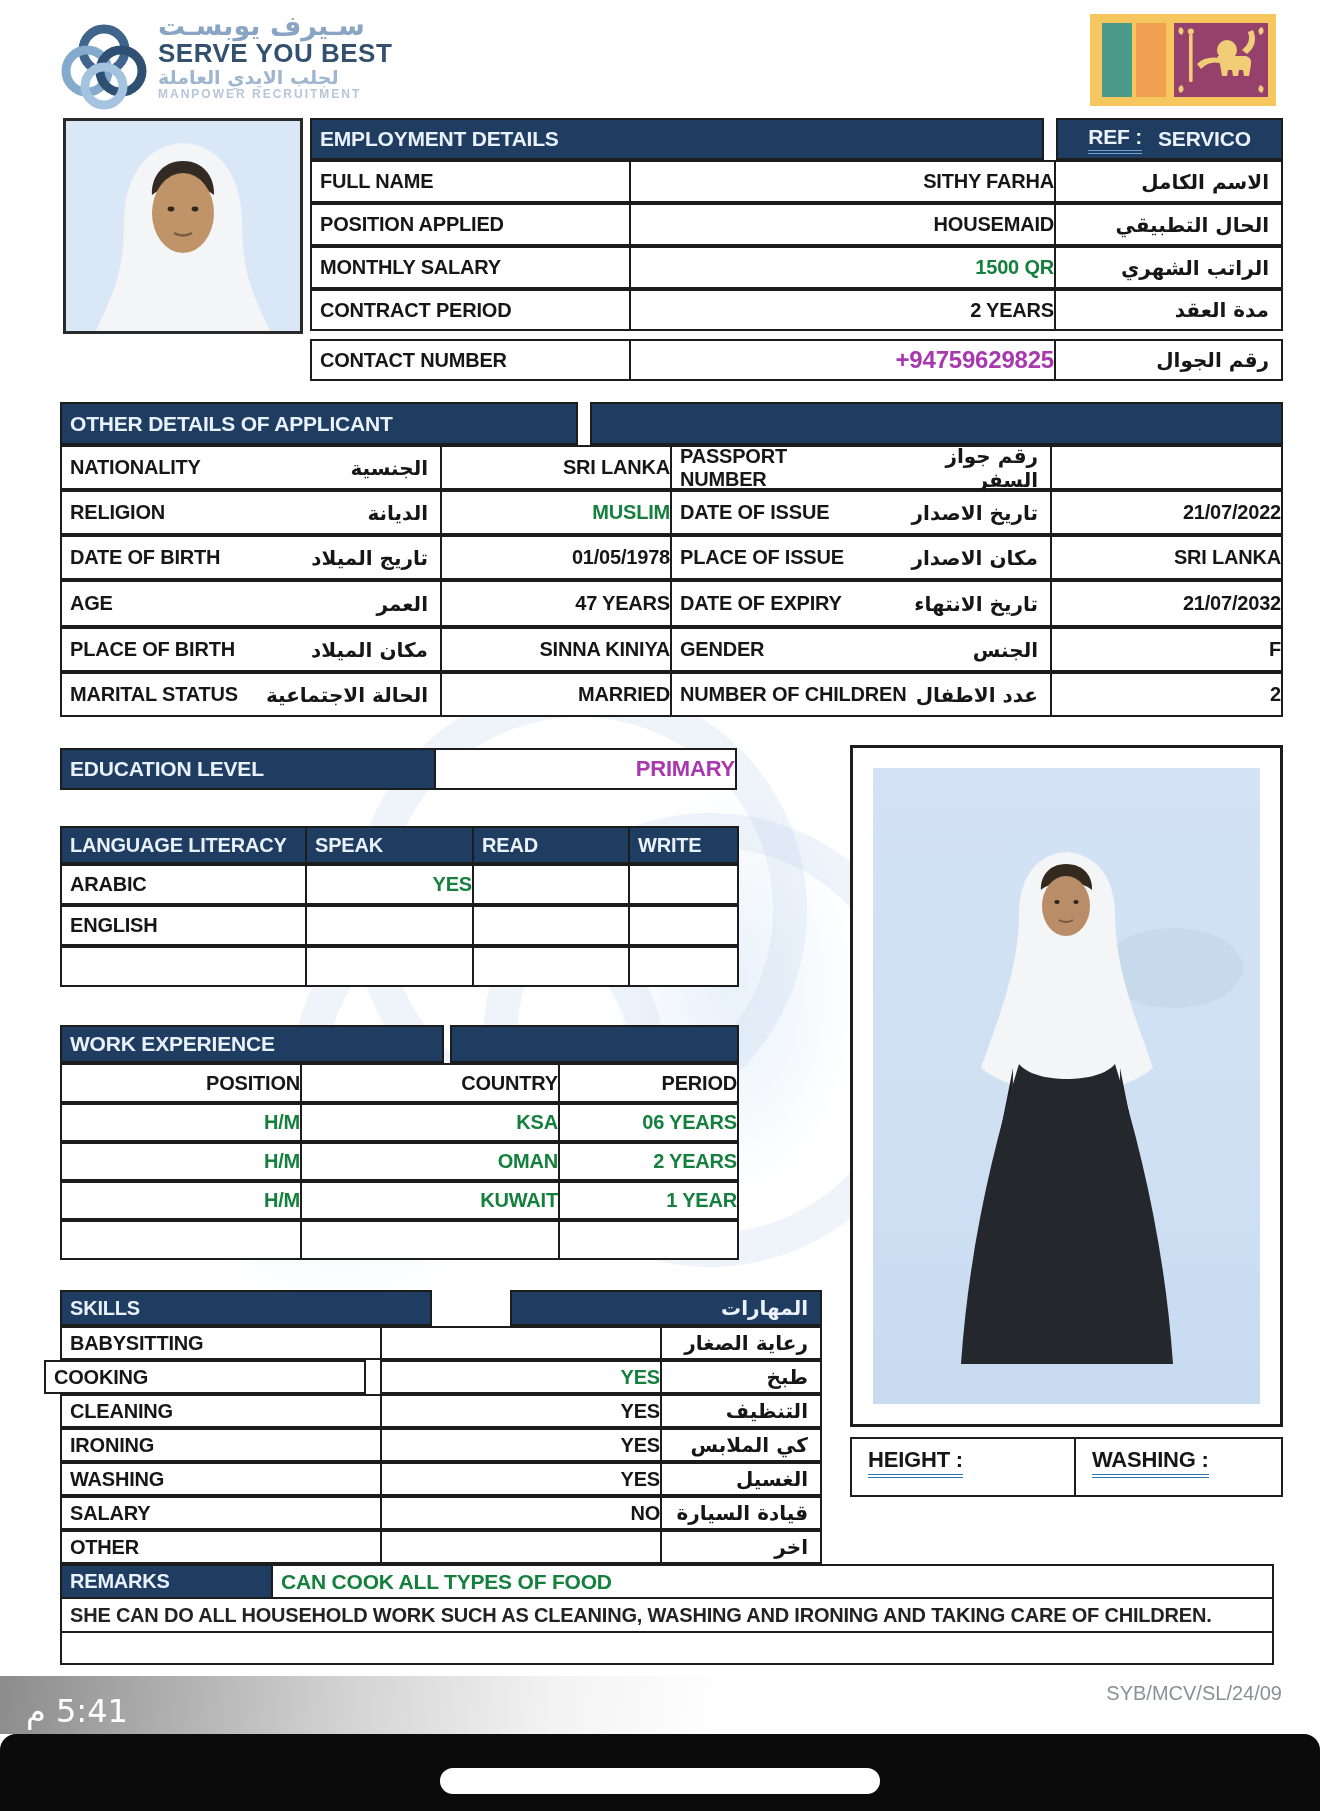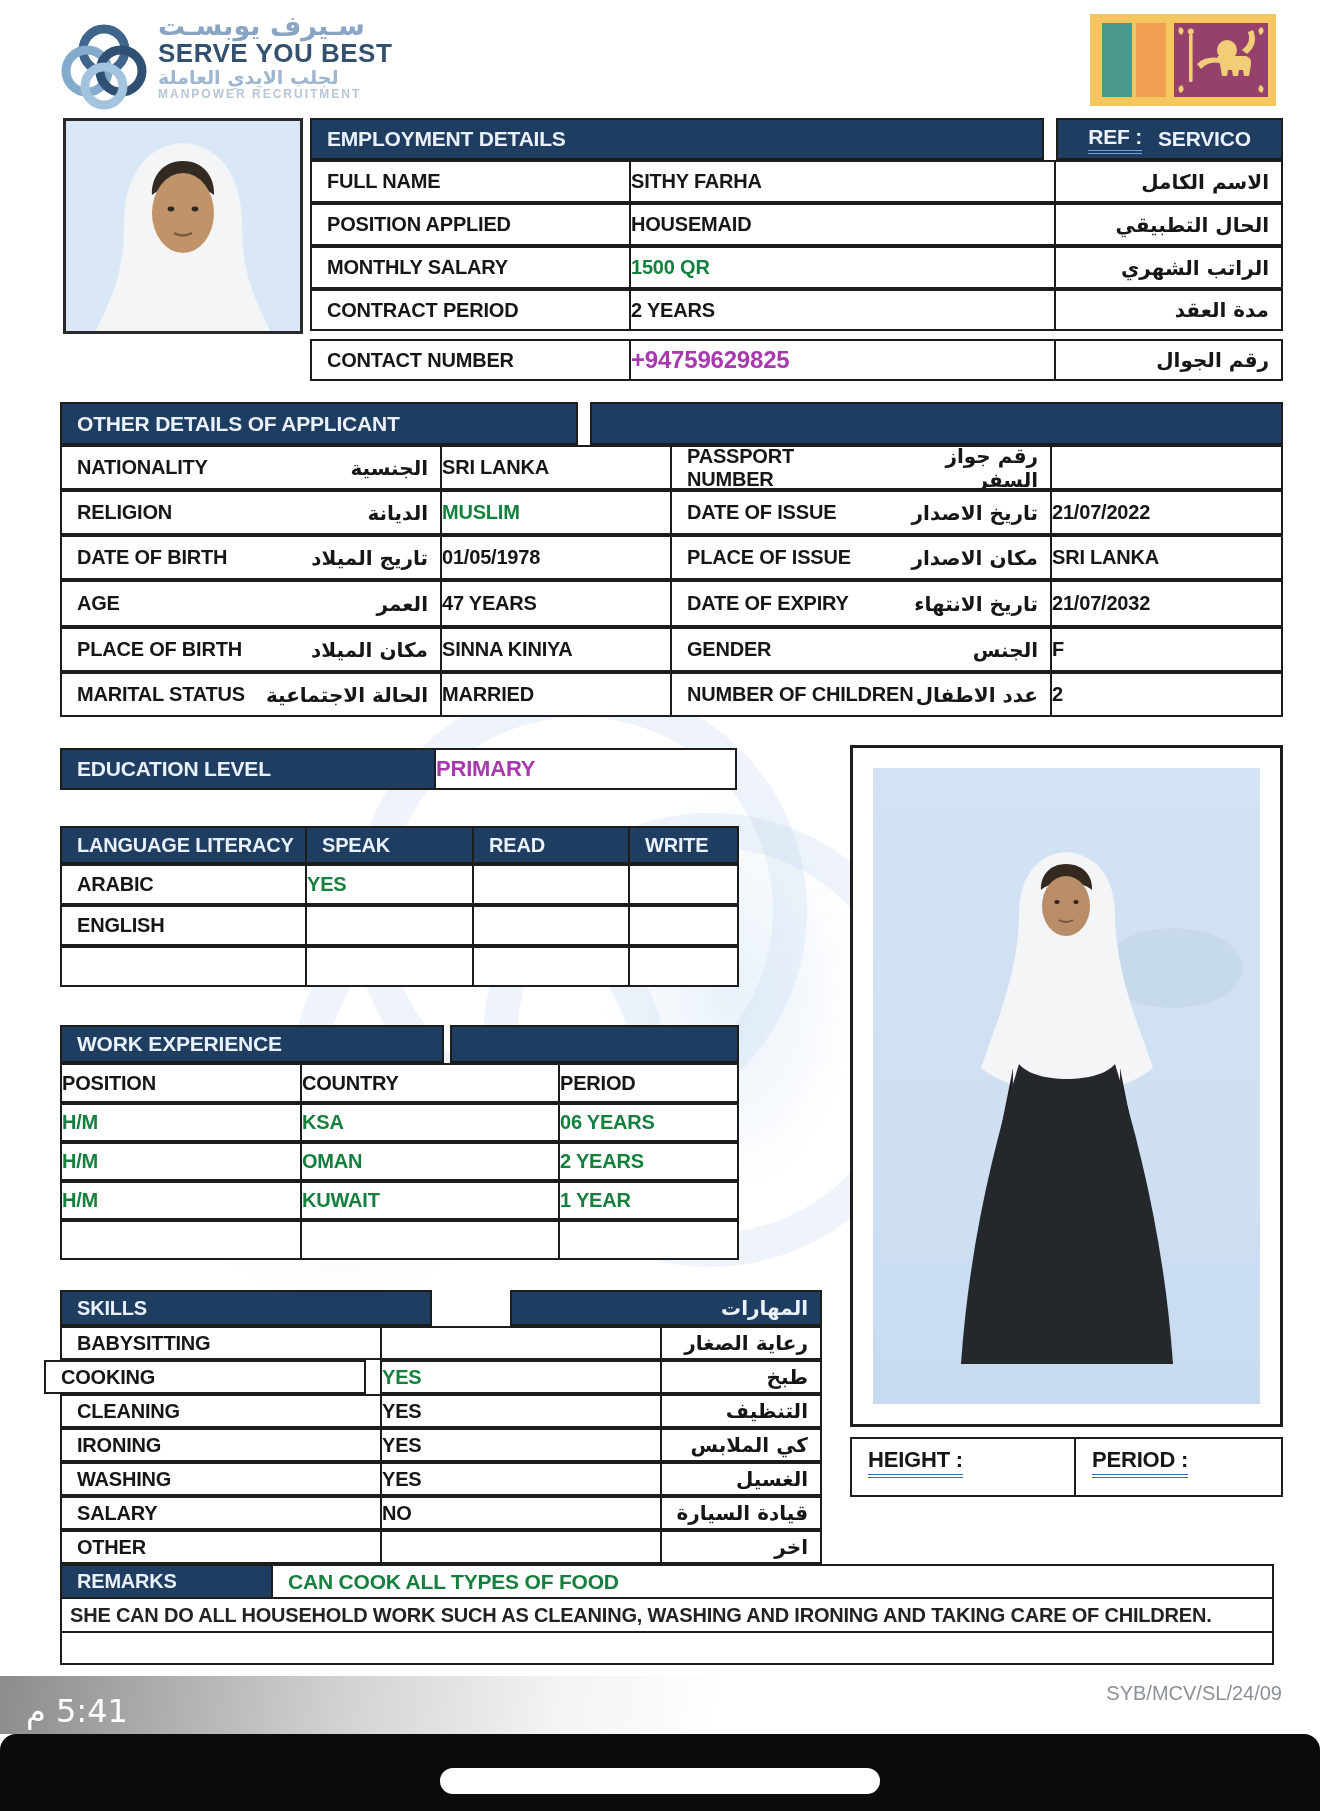--- a/index.html
+++ b/index.html
@@ -2,23 +2,23 @@
 <html><head>
 <meta charset="utf-8">
 <style>
   *{margin:0;padding:0;box-sizing:border-box}
   html,body{width:1320px;height:1811px}
   body{position:relative;background:#ffffff;font-family:"Liberation Sans",sans-serif;overflow:hidden}
   .abs{position:absolute}
   .cell{position:absolute;border:2px solid #1c1c1c;background:#fff;display:flex;align-items:center;
         font-weight:700;font-size:20px;color:#161616;letter-spacing:-0.2px;z-index:2}
   .navy{background:#1f3c61;color:#e9f1fb}
-  .vc{justify-content:flex-start;text-align:center}
+  .vc{justify-content:flex-end;text-align:center}
   .between{justify-content:space-between}
-  .pl{padding-left:15px}.pr{padding-right:12px}
+  .pl{padding-left:8px}.pr{padding-right:12px}
   .ar{font-family:"DejaVu Sans",sans-serif;direction:rtl}
   .red{color:#15803d}
   .purple{color:#a838ad}
   .dblu{border-bottom:4px double #6fa0dc;padding-bottom:1px}
   .dblu2{border-bottom:4px double #2e74b5;padding-bottom:1px}
   .wm{position:absolute;z-index:0;pointer-events:none}
   .blob{position:absolute;border-radius:50%;z-index:0;pointer-events:none}
   .logo-text div{line-height:1.05}
 </style>
 </head>
@@ -441,21 +441,21 @@
       <ellipse cx="265" cy="528" rx="10" ry="14" fill="#b98d68"></ellipse>
       <path d="M146,296 C120,380 96,480 88,596 L300,596 C292,480 268,380 242,296 C226,316 162,316 146,296 Z" fill="#24282c"></path>
     </svg>
   </div>
 </div>
 
 <div class="cell" style="left:850px;top:1437px;width:226px;height:60px;align-items:flex-start;padding:8px 0 0 16px">
   <span class="dblu2" style="font-size:22px">HEIGHT :</span>
 </div>
 <div class="cell" style="left:1074px;top:1437px;width:209px;height:60px;align-items:flex-start;padding:8px 0 0 16px">
-  <span class="dblu2" style="font-size:22px">PERIOD :</span>
+  <span class="dblu2" style="font-size:22px">WASHING :</span>
 </div>
 
 <div class="cell navy pl" style="left:60px;top:1564px;width:213px;height:35px">
     <span>REMARKS</span>
   </div>
 <div class="cell red pl" style="left:271px;top:1564px;width:1003px;height:35px;font-size:21px">
     <span>CAN COOK ALL TYPES OF FOOD</span>
   </div>
 <div class="cell" style="left:60px;top:1597px;width:1214px;height:36px;padding-left:8px;font-size:20px;color:#222">
     <span>SHE CAN DO ALL HOUSEHOLD WORK SUCH AS CLEANING, WASHING AND IRONING AND TAKING CARE OF CHILDREN.</span>

